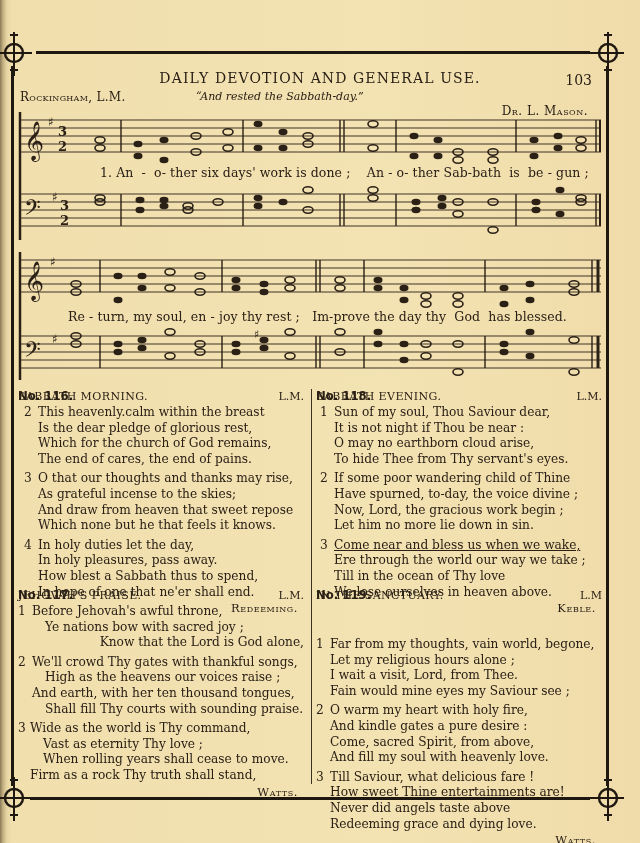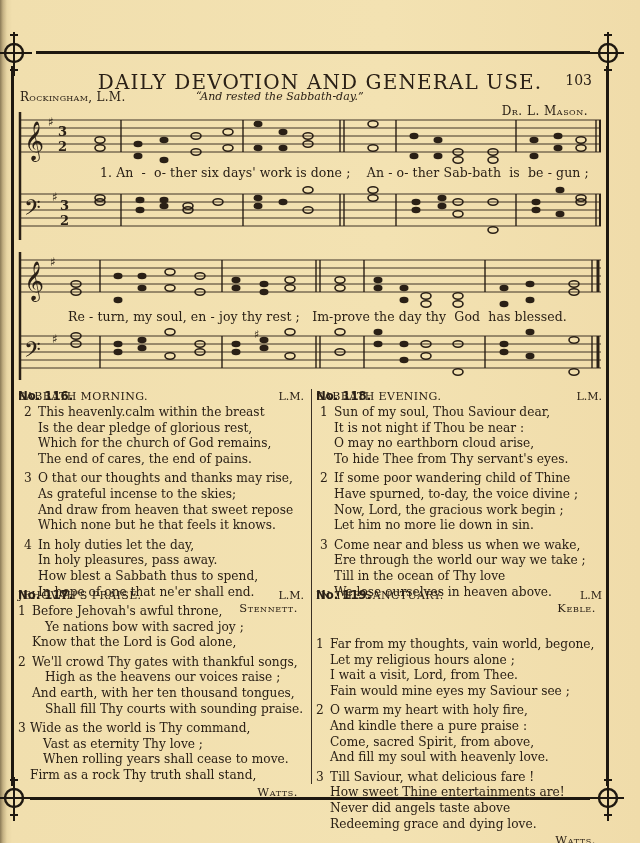--- a/index.html
+++ b/index.html
@@ -15,21 +15,21 @@
     background:
       linear-gradient(90deg, #8a7a56 0px, #c4b183 3px, #e8d6a4 7px, #f1dfae 12px, #f3e2b2 60%, #f0dcaa 100%);
   }
   
   .rule-h { position:absolute; height:3px; background:#1e1810; }
   .rule-v { position:absolute; width:3px; background:#1e1810; }
   .ornament { position:absolute; width:36px; height:44px; }
 
   .header-title {
     position:absolute; left:0; width:640px; top:70px;
-    text-align:center; font-size:20px; letter-spacing:1.1px;
+    text-align:center; font-size:14px; letter-spacing:1.1px;
     font-family:"DejaVu Serif", serif;
   }
   .page-number { position:absolute; right:48px; top:72px; font-size:14px; }
   .tune-name { position:absolute; left:20px; top:90px; font-size:12px; font-variant:small-caps; letter-spacing:.3px;text-align:right; }
   .tune-motto { position:absolute; left:196px; top:90px; font-size:11px; font-style:italic; }
   .composer { position:absolute; right:52px; top:104px; font-size:12px; font-variant:small-caps; letter-spacing:.5px; }
 
   
   .staff-system { position:absolute; left:18px; width:580px; }
   .staff-svg { position:absolute; left:0; top:0; }
@@ -352,34 +352,34 @@
     <span class="line indent-base">And draw from heaven that sweet repose</span>
     <span class="line indent-base">Which none but he that feels it knows.</span>
   </div>
   <div class="stanza">
     <span class="stanza-num">4</span>
     <span class="line indent-base">In holy duties let the day,</span>
     <span class="line indent-base">In holy pleasures, pass away.</span>
     <span class="line indent-base">How blest a Sabbath thus to spend,</span>
     <span class="line indent-base">In hope of one that ne'er shall end.</span>
   </div>
-  <div class="author">Stennett.</div>
+  <div class="author">Redeeming.</div>
 </div>
 
 <div class="hymn" style="left:18px; top:587px; width:286px;">
   <div class="hymn-head">
     <span class="hymn-num">No. 117.</span>
     <span class="hymn-title">JEHOVAH'S PRAISE.</span>
     <span class="hymn-meter">L.M.</span>
   </div>
   <div class="stanza" style="margin-top:0;">
     <span class="stanza-num" style="left:0;">1</span>
     <span class="line" style="padding-left:14px;">Before Jehovah's awful throne,</span>
     <span class="line" style="padding-left:27px;">Ye nations bow with sacred joy ;</span>
-    <span class="line" style="padding-left:14px;">Know that the Lord is God alone,</span>
+    <span class="line" style="padding-left:14px;text-align:right;">Know that the Lord is God alone,</span>
   </div>
   <div class="stanza">
     <span class="stanza-num" style="left:0;">2</span>
     <span class="line" style="padding-left:14px;">We'll crowd Thy gates with thankful songs,</span>
     <span class="line" style="padding-left:27px;">High as the heavens our voices raise ;</span>
     <span class="line" style="padding-left:14px;">And earth, with her ten thousand tongues,</span>
     <span class="line" style="padding-left:27px;">Shall fill Thy courts with sounding praise.</span>
   </div>
   <div class="stanza">
     <span class="stanza-num" style="left:0;">3</span>
@@ -406,21 +406,21 @@
   </div>
   <div class="stanza">
     <span class="stanza-num" style="left:4px;">2</span>
     <span class="line" style="padding-left:18px;">If some poor wandering child of Thine</span>
     <span class="line" style="padding-left:18px;">Have spurned, to-day, the voice divine ;</span>
     <span class="line" style="padding-left:18px;">Now, Lord, the gracious work begin ;</span>
     <span class="line" style="padding-left:18px;">Let him no more lie down in sin.</span>
   </div>
   <div class="stanza">
     <span class="stanza-num" style="left:4px;">3</span>
-    <span class="line" style="padding-left:18px;">Come near and bless us when we wake,</span>
+    <span class="line" style="padding-left:18px;text-decoration:underline;">Come near and bless us when we wake,</span>
     <span class="line" style="padding-left:18px;">Ere through the world our way we take ;</span>
     <span class="line" style="padding-left:18px;">Till in the ocean of Thy love</span>
     <span class="line" style="padding-left:18px;">We lose ourselves in heaven above.</span>
   </div>
   <div class="author">Keble.</div>
 </div>
 
 <div class="hymn" style="left:316px; top:587px; width:286px;">
   <div class="hymn-head">
     <span class="hymn-num">No. 119.</span>
@@ -430,21 +430,21 @@
   <div class="stanza" style="margin-top:0;">
     <span class="stanza-num" style="left:0;">1</span>
     <span class="line" style="padding-left:14px;margin-top:33px;">Far from my thoughts, vain world, begone,</span>
     <span class="line" style="padding-left:14px;">Let my religious hours alone ;</span>
     <span class="line" style="padding-left:14px;">I wait a visit, Lord, from Thee.</span>
     <span class="line" style="padding-left:14px;">Fain would mine eyes my  Saviour see ;</span>
   </div>
   <div class="stanza">
     <span class="stanza-num" style="left:0;">2</span>
     <span class="line" style="padding-left:14px;">O warm my heart with holy fire,</span>
-    <span class="line" style="padding-left:14px;">And kindle there a pure praise :</span>
+    <span class="line" style="padding-left:14px;">And kindle gates a pure desire :</span>
     <span class="line" style="padding-left:14px;">Come, sacred Spirit, from above,</span>
     <span class="line" style="padding-left:14px;">And fill my soul with heavenly love.</span>
   </div>
   <div class="stanza">
     <span class="stanza-num" style="left:0;">3</span>
     <span class="line" style="padding-left:14px;">Till Saviour, what delicious fare !</span>
     <span class="line" style="padding-left:14px;">How sweet Thine entertainments are!</span>
     <span class="line" style="padding-left:14px;">Never did angels taste above</span>
     <span class="line" style="padding-left:14px;">Redeeming grace and dying love.</span>
   </div>

